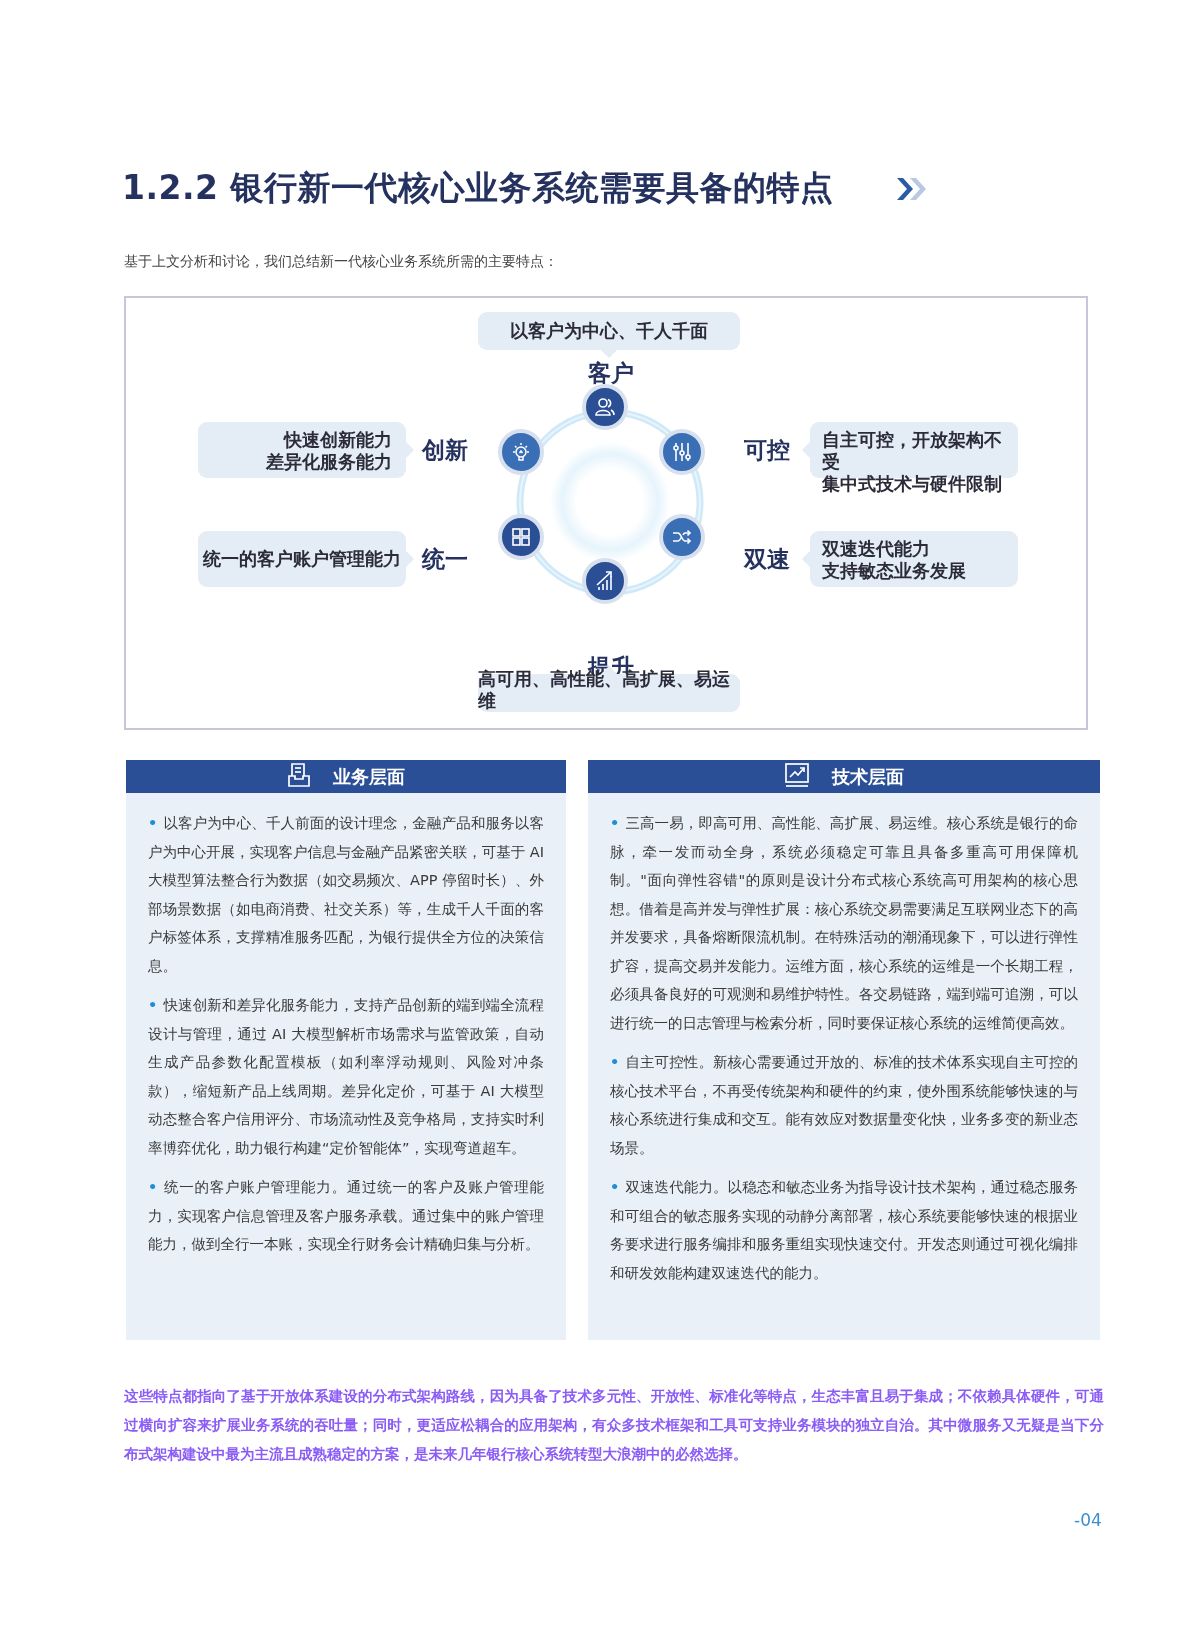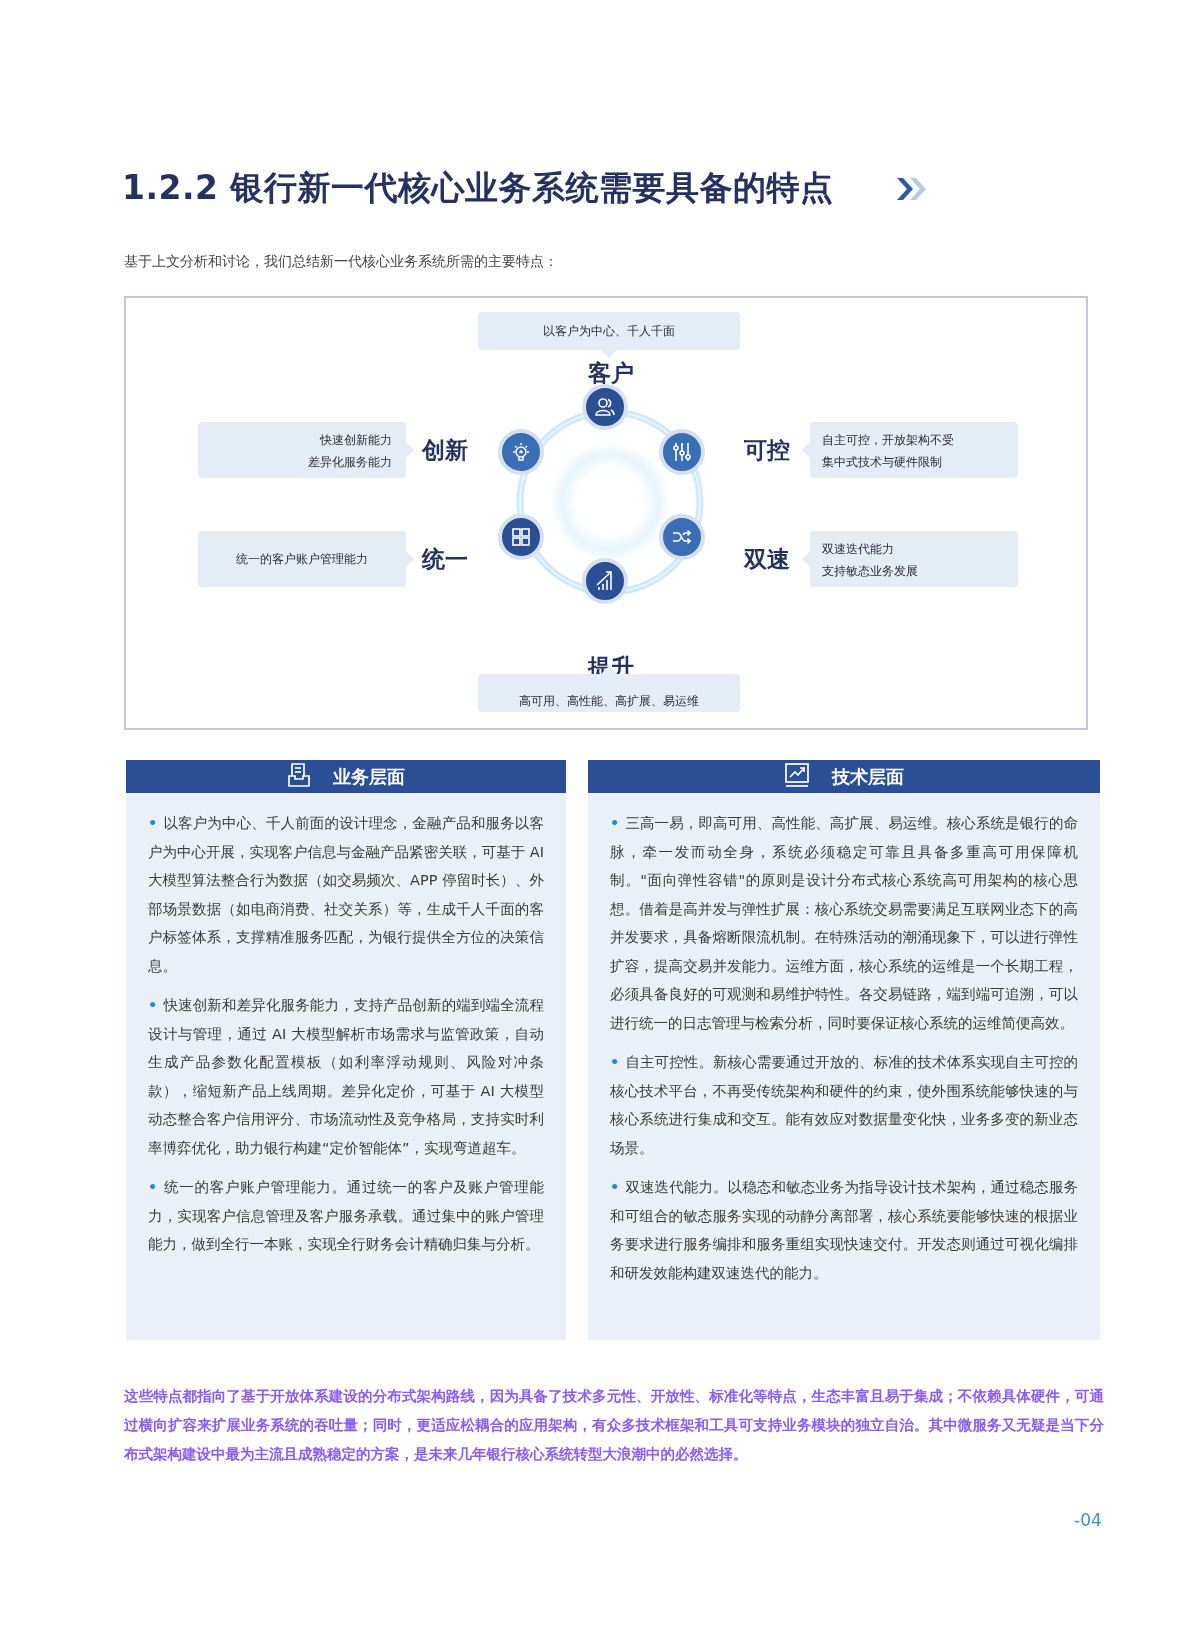--- a/index.html
+++ b/index.html
@@ -16,22 +16,22 @@
   .intro {
     position: absolute; left: 124px; top: 253px;
     font-size: 14px; color: #444; white-space: nowrap;
   }
 
   .diagram {
     position: absolute; left: 124px; top: 296px; width: 964px; height: 434px;
     border: 2px solid #c6c6dc; background: #fff;
   }
   .dbox {
-    position: absolute; background: #e4ecf6; border-radius: 4px;
-    font-size: 12px; color: #2b2b3a; font-weight: normal; line-height: 22px;
+    position: absolute; background: #e4ecf6; border-radius: 9px;
+    font-size: 18px; color: #2b2b3a; font-weight: bold; line-height: 22px;
   }
   .dbox.top { left: 352px; top: 14px; width: 262px; height: 38px; display:flex; align-items:center; justify-content:center; }
   .dbox.bottom { left: 352px; top: 376px; width: 262px; height: 38px; display:flex; align-items:flex-end; justify-content:center; }
   .dbox.left1 { left: 72px; top: 124px; width: 208px; height: 56px; text-align: right; padding: 7px 14px 0 0; }
   .dbox.left2 { left: 72px; top: 233px; width: 208px; height: 56px; display:flex; align-items:center; justify-content:center; }
   .dbox.right1 { left: 684px; top: 124px; width: 208px; height: 56px; padding: 7px 0 0 12px; }
   .dbox.right2 { left: 684px; top: 233px; width: 208px; height: 56px; padding: 7px 0 0 12px; }
   .notch-r::after { content:""; position:absolute; right:-8px; top:50%; margin-top:-8px; border-left:8px solid #e4ecf6; border-top:8px solid transparent; border-bottom:8px solid transparent; }
   .notch-l::before { content:""; position:absolute; left:-8px; top:50%; margin-top:-8px; border-right:8px solid #e4ecf6; border-top:8px solid transparent; border-bottom:8px solid transparent; }
   .notch-t::before { content:""; position:absolute; top:-8px; left:50%; margin-left:-8px; border-bottom:8px solid #e4ecf6; border-left:8px solid transparent; border-right:8px solid transparent; }

